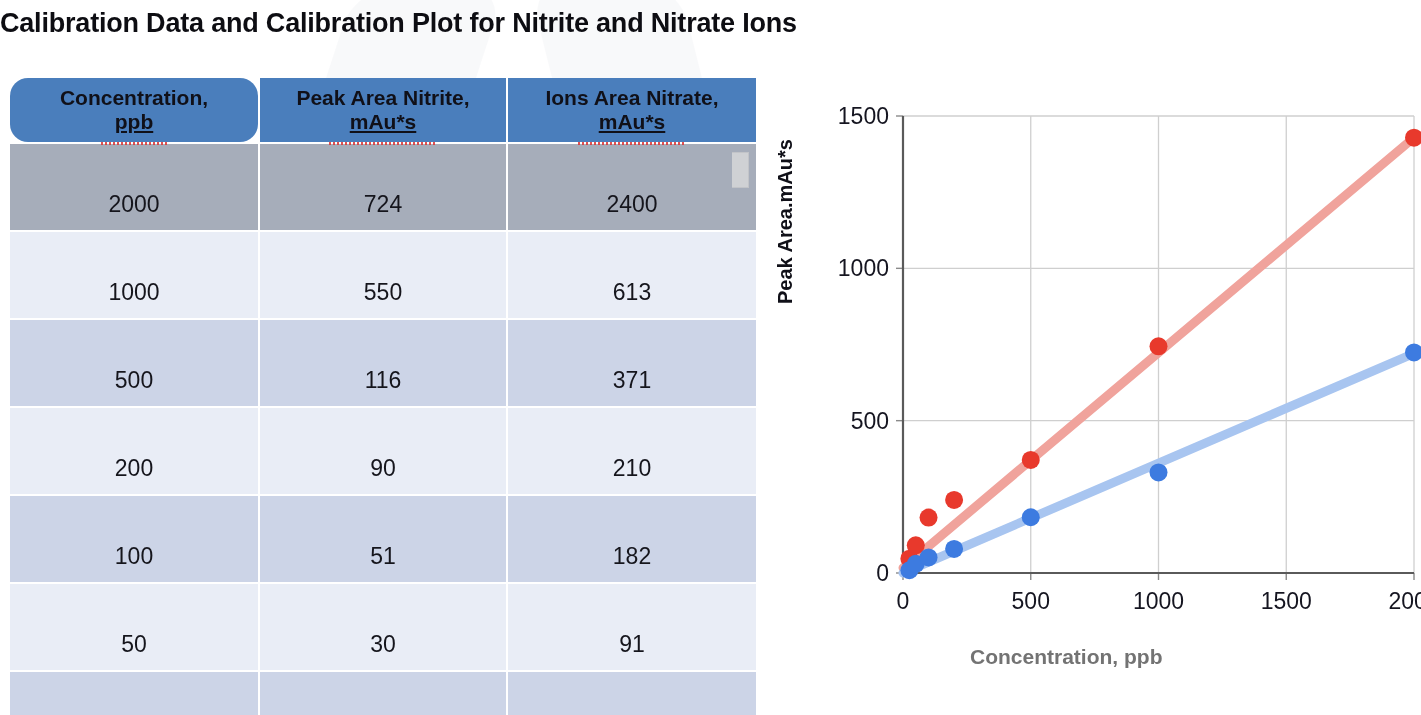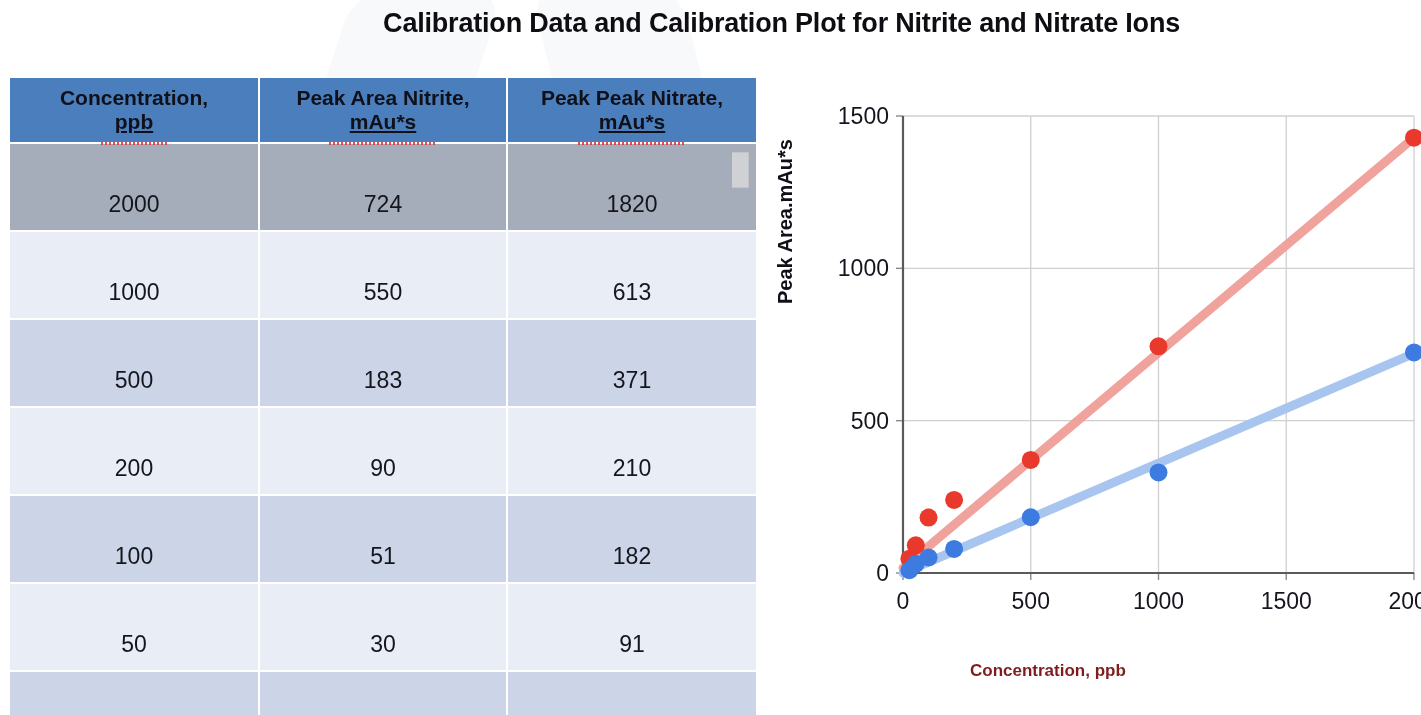--- a/index.html
+++ b/index.html
@@ -21,21 +21,21 @@
     border-radius:40% 40% 10% 10%;
   }
   .watermark .w2{
     position:absolute;left:240px;top:10px;width:150px;height:120px;
     background:#5a6a88;
     transform:skewX(14deg);
     border-radius:45% 45% 12% 12%;
   }
   #page-title{
     position:absolute;left:0;top:8px;width:1180px;
-    text-align:right;
+    text-align:left;
     font-size:27px;font-weight:bold;color:#0d0d12;
     letter-spacing:-0.2px;
   }
 
   
   .table-wrap{
     position:absolute;left:8px;top:76px;width:724px;
   }
   .cal-table{
     border-collapse:separate;border-spacing:2px 2px;
@@ -63,21 +63,21 @@
   .cal-table td{
     font-size:23px;color:#15151c;
     text-align:center;
     height:74px;
     vertical-align:bottom;
     padding:0 4px 12px 4px;
   }
   .cal-table tr.row-sel td{background:#a6adba;}
   .cal-table tr.row-light td{background:#e9edf6;}
   .cal-table tr.row-dark td{background:#ccd4e7;}
-  .col-a{width:240px;}
+  .col-a{width:240px;border-radius:18px;}
   .col-b{width:238px;}
   .col-c{width:240px;}
   .sel-tab{
     position:absolute;left:732px;top:152px;
     width:16px;height:34px;background:#cfd1d4;
     border:1px solid #c2c4c8;border-left:none;
   }
 
   
   .chart{
@@ -85,23 +85,22 @@
   }
   .chart svg{display:block;}
   .ylab{
     position:absolute;left:-6px;top:222px;
     font-size:20px;font-weight:bold;color:#101018;
     transform:rotate(-90deg);transform-origin:left top;
     white-space:nowrap;
   }
   .xlab{
     position:absolute;left:190px;top:563px;
-    font-size:17px;font-weight:bold;color:#7f1d1d;
+    font-size:21px;font-weight:bold;color:#737373;
     white-space:nowrap;
-    margin-top:16px;
   }
   text{font-family:"Liberation Sans", sans-serif;}
 </style>
 </head>
 <body>
 
 <div class="watermark">
   <div class="w1"></div>
     <div class="w2"></div>
 </div>
@@ -116,40 +115,40 @@
           <span>Concentration,</span>
           <span class="th-sub">ppb</span>
           <span class="sq"></span>
         </th>
         <th class="col-b">
           <span>Peak Area Nitrite,</span>
           <span class="th-sub">mAu*s</span>
           <span class="sq wide"></span>
         </th>
         <th class="col-c">
-          <span>Peak Peak Nitrate,</span>
+          <span>Ions Area Nitrate,</span>
           <span class="th-sub">mAu*s</span>
           <span class="sq wide"></span>
         </th>
       </tr>
     </thead>
     <tbody>
       <tr class="row-sel">
         <td>2000</td>
         <td>724</td>
-        <td>1820</td>
+        <td>2400</td>
       </tr>
       <tr class="row-light">
         <td>1000</td>
         <td>550</td>
         <td>613</td>
       </tr>
       <tr class="row-dark">
         <td>500</td>
-        <td>183</td>
+        <td>116</td>
         <td>371</td>
       </tr>
       <tr class="row-light">
         <td>200</td>
         <td>90</td>
         <td>210</td>
       </tr>
       <tr class="row-dark">
         <td>100</td>
         <td>51</td>

